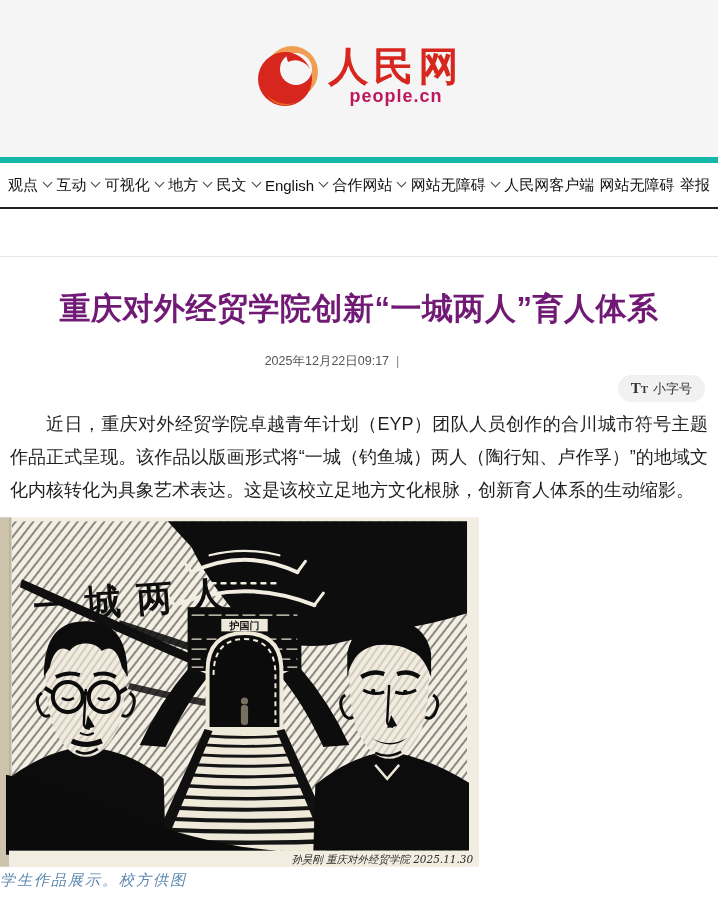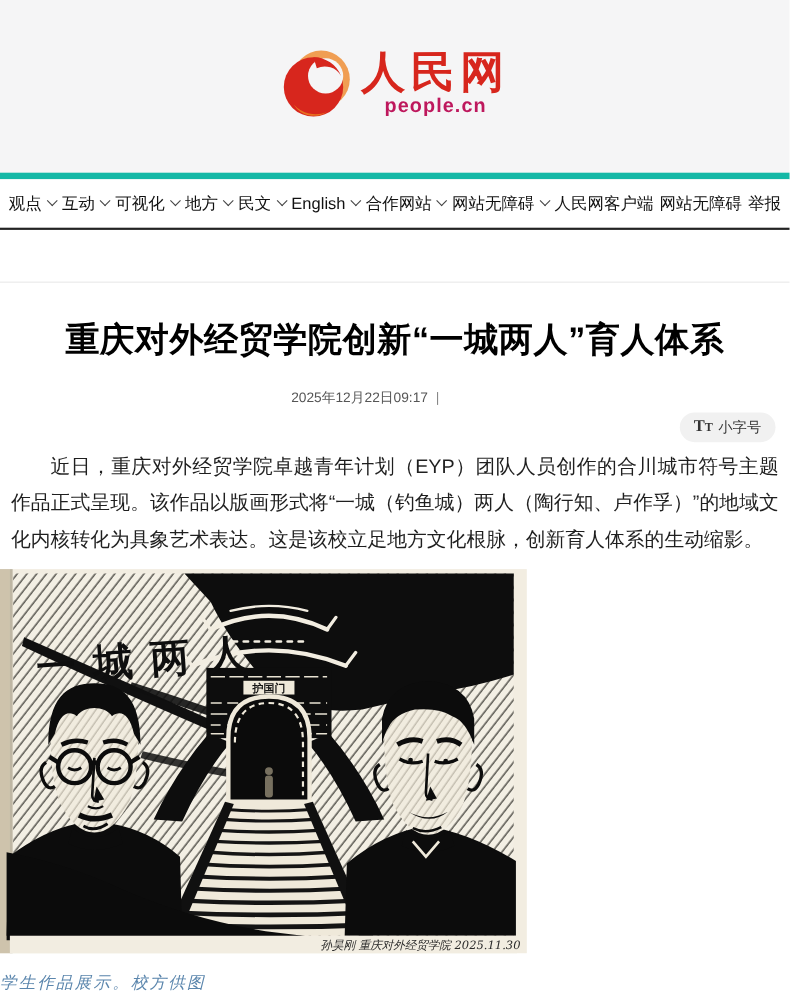--- a/index.html
+++ b/index.html
@@ -20,38 +20,38 @@
   .main-nav { height:46px; background:#fff; border-bottom:2px solid #232323;
               display:flex; align-items:center; justify-content:space-between; padding:10px 8px; }
   .nav-item { display:flex; align-items:center; font-size:15px; color:#111;
               cursor:pointer; white-space:nowrap; text-decoration:none; }
   .chev { width:7px; height:7px; border-right:1.6px solid #444; border-bottom:1.6px solid #444;
           transform:rotate(45deg); display:inline-block; margin-left:6px; margin-top:-5px; }
 
   .sep { border:none; border-top:1px solid #e8e8e8; margin:47px 0 0 0; }
 
   
-  .article-title { font-size:31px; font-weight:bold; color:#000000; text-align:center;
+  .article-title { font-size:31px; font-weight:bold; color:#701a75; text-align:center;
                    margin:32px 20px 0; letter-spacing:0.5px; line-height:1.3; }
   .meta { text-align:center; color:#555; font-size:12.5px; margin-top:24px;
           position:relative; left:-27px; }
   .meta .pipe { margin-left:7px; color:#888; }
   .toolbar-row { display:flex; justify-content:flex-end; padding-right:13px; margin-top:5px; }
   .fontsize-pill { background:#f1f1f1; border:none; border-radius:14px; height:27px;
                    padding:0 13px; font-size:13px; color:#333; display:flex; align-items:center;
                    gap:5px; cursor:pointer; font-family:inherit; }
   .t-wrap { display:flex; align-items:baseline; }
   .t-big { font-size:15px; font-weight:bold; font-family:"Liberation Serif","DejaVu Serif",serif; }
   .t-small { font-size:11px; font-weight:bold; font-family:"Liberation Serif","DejaVu Serif",serif; }
   .body-text { margin:6px 10px 0; font-size:18px; line-height:33px; color:#1f1f1f;
                text-indent:2em; text-align:justify; }
 
   figure { margin:10px 0 0; text-align:left; }
   .art-frame { display:inline-block; line-height:0; }
-  figcaption { margin-top:12px; font-size:15px; color:#5b86ad; font-style:italic;
+  figcaption { font-size:15px; color:#5b86ad; font-style:italic;
                font-family:"DejaVu Serif","Liberation Serif",serif; letter-spacing:2px; }
 </style>
 </head>
 <body>
 
 <div class="page">
 
   <header class="site-header">
     <div class="logo">
       <svg width="66" height="66" viewBox="0 0 66 66">

